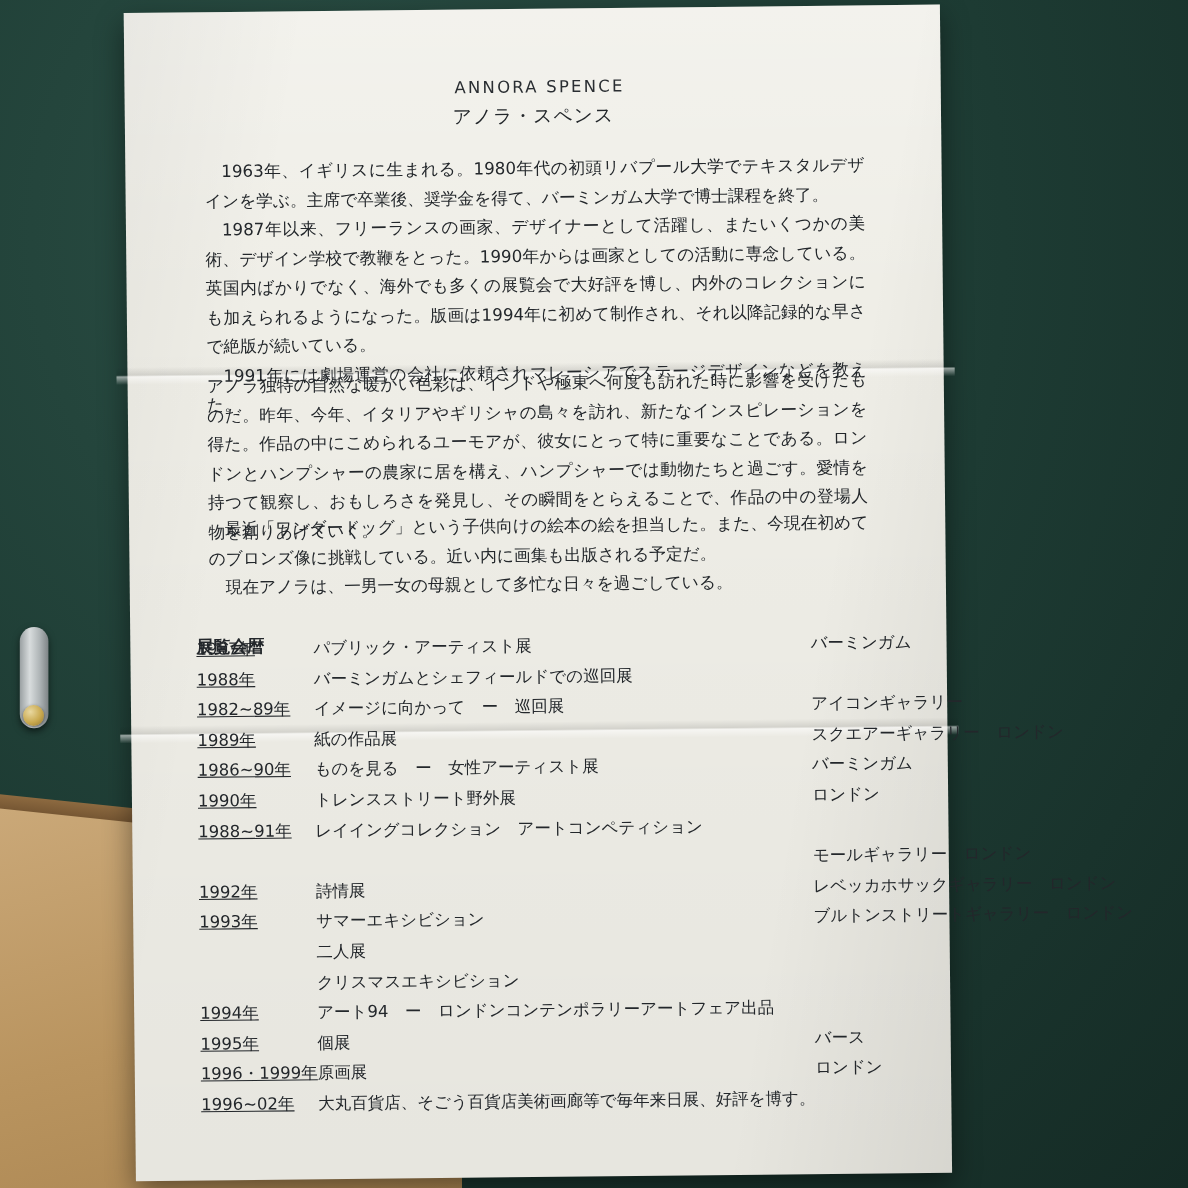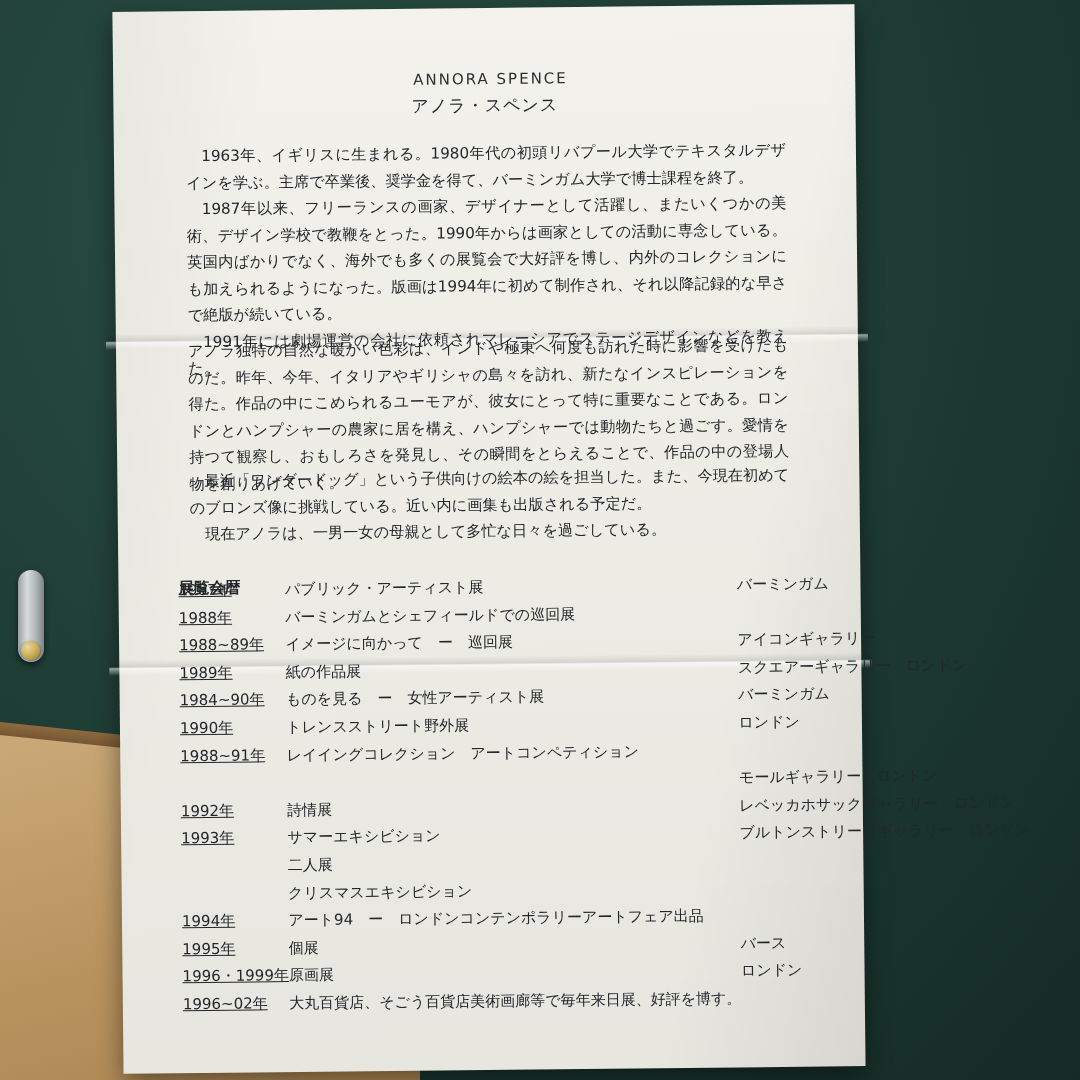--- a/index.html
+++ b/index.html
@@ -212,31 +212,31 @@
               <td class="year">1987年</td>
               <td class="title">パブリック・アーティスト展</td>
               <td class="place">バーミンガム</td>
             </tr>
             <tr>
               <td class="year">1988年</td>
               <td class="title">バーミンガムとシェフィールドでの巡回展</td>
               <td class="place"></td>
             </tr>
             <tr>
-              <td class="year">1988~89年</td>
+              <td class="year">1982~89年</td>
               <td class="title">イメージに向かって　ー　巡回展</td>
               <td class="place">アイコンギャラリー</td>
             </tr>
             <tr>
               <td class="year">1989年</td>
               <td class="title">紙の作品展</td>
               <td class="place">スクエアーギャラリー　ロンドン</td>
             </tr>
             <tr>
-              <td class="year">1984~90年</td>
+              <td class="year">1986~90年</td>
               <td class="title">ものを見る　ー　女性アーティスト展</td>
               <td class="place">バーミンガム</td>
             </tr>
             <tr>
               <td class="year">1990年</td>
               <td class="title">トレンスストリート野外展</td>
               <td class="place">ロンドン</td>
             </tr>
             <tr>
               <td class="year">1988~91年</td>

